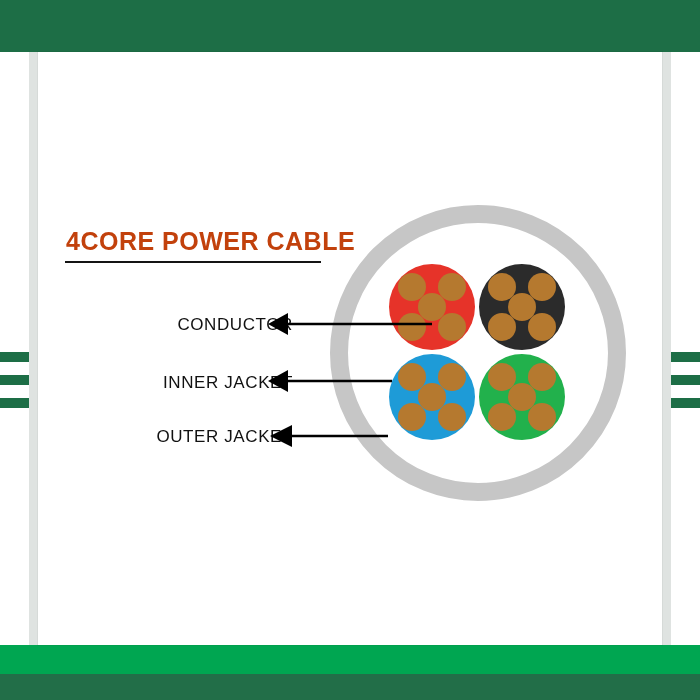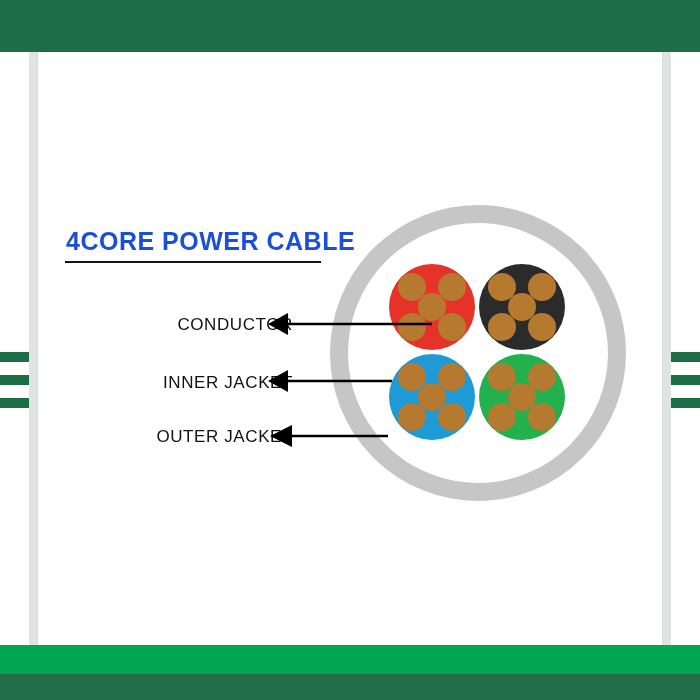--- a/index.html
+++ b/index.html
@@ -87,21 +87,21 @@
   }
 
   
   .title {
     position: absolute;
     left: 28px;
     top: 175px;
     font-size: 25px;
     font-weight: bold;
     letter-spacing: 0.5px;
-    color: #1d4ed8;
+    color: #c2410c;
     white-space: nowrap;
   }
   .title-rule {
     position: absolute;
     left: 27px;
     top: 209px;
     width: 256px;
     height: 2px;
     background: #141414;
   }

